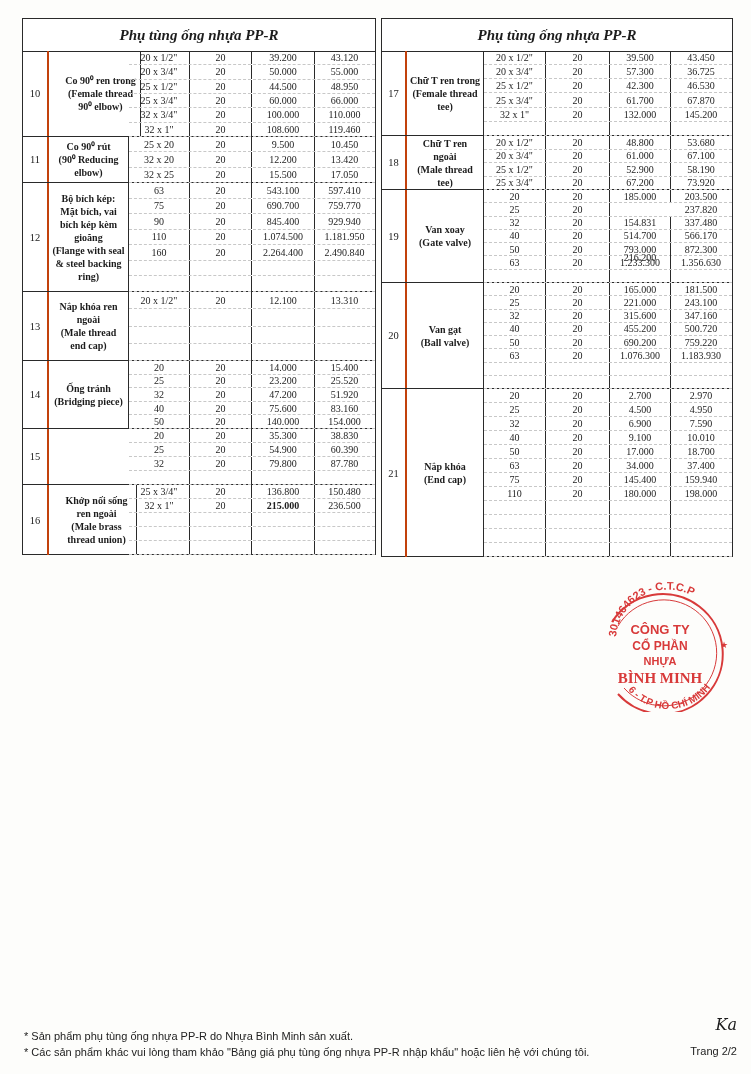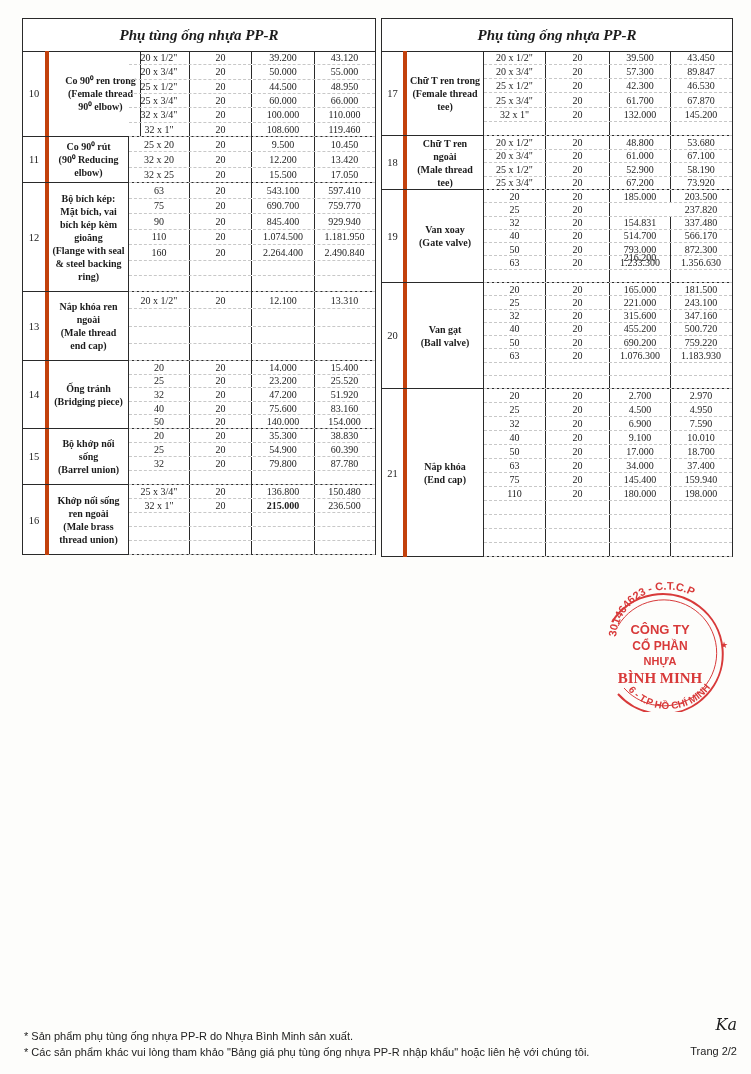--- a/index.html
+++ b/index.html
@@ -5,21 +5,21 @@
   html, body { margin:0; padding:0; }
   body { width:751px; height:1074px; background:#fdfdfb; position:relative; overflow:hidden;
          font-family:"Liberation Serif", serif; color:#1c1c1c; }
   .tbl { position:absolute; border:1.5px solid #2a2a2a; background:#fff; box-sizing:border-box; }
   .tbl-header { position:absolute; left:0; right:0; top:0; height:32px; border-bottom:1.5px solid #2a2a2a;
                 display:flex; align-items:center; justify-content:center;
                 font-weight:bold; font-style:italic; font-size:15px; }
   .group { position:absolute; left:0; right:0; border-bottom:1.5px solid #2a2a2a; box-sizing:border-box; }
   .group:last-child { border-bottom:none; }
   .cell-no { position:absolute; top:0; bottom:0; left:0; display:flex; align-items:center; justify-content:center;
-             font-size:10.5px; border-right:4px solid #c2410c; box-sizing:border-box; }
+             font-size:10.5px; border-right:2px solid #c2410c; box-sizing:border-box; }
   .cell-name { position:absolute; top:0; bottom:0; display:flex; align-items:center; justify-content:center;
                text-align:center; font-weight:bold; font-size:10px; line-height:13px;
                border-right:1.5px solid #2a2a2a; box-sizing:border-box; white-space:pre-line; padding:0 1px; }
   .rows { position:absolute; top:0; bottom:0; right:0; }
   .row { display:flex; height:12px; border-bottom:1px dashed #c8c8c8; box-sizing:border-box; }
   .row span { display:flex; align-items:center; justify-content:center; font-size:10px; box-sizing:border-box;
               border-right:1.5px solid #2a2a2a; height:100%; }
   .row span:last-child { border-right:none; }
   .footer { position:absolute; left:24px; font-size:11px; font-family:"Liberation Sans", sans-serif; color:#222; }
   .page { position:absolute; right:14px; top:1045px; font-size:11px; font-family:"Liberation Sans", sans-serif; }
@@ -220,23 +220,20 @@
         <div class="row" style="height: 13.6px;">
           <span style="width: 61px;">50</span>
           <span style="width: 62px;">20</span>
           <span style="width: 63px;">140.000</span>
           <span style="width: 59px;">154.000</span>
         </div>
       </div>
     </div>
     <div class="group" style="top: 410px; height: 56px;">
       <div class="cell-no" style="width: 26px;">15</div>
-      <div class="cell-name" style="left: 26px; width: 80px;">Bộ khớp nối
-sống
-(Barrel union)</div>
       <div class="rows" style="left: 106px;">
         <div class="row" style="height: 14px;">
           <span style="width: 61px;">20</span>
           <span style="width: 62px;">20</span>
           <span style="width: 63px;">35.300</span>
           <span style="width: 59px;">38.830</span>
         </div>
         <div class="row" style="height: 14px;">
           <span style="width: 61px;">25</span>
           <span style="width: 62px;">20</span>
@@ -252,21 +249,21 @@
         <div class="row" style="height: 14px;">
           <span style="width: 61px;"></span>
           <span style="width: 62px;"></span>
           <span style="width: 63px;"></span>
           <span style="width: 59px;"></span>
         </div>
       </div>
     </div>
     <div class="group" style="top: 466px; height: 70px; border-bottom: none;">
       <div class="cell-no" style="width: 26px;">16</div>
-      <div class="cell-name" style="left: 26px; width: 80px;">Khớp nối sống
+      <div class="cell-name" style="left: 34px; width: 80px;">Khớp nối sống
 ren ngoài
 (Male brass
 thread union)</div>
       <div class="rows" style="left: 106px;">
         <div class="row" style="height: 14px;">
           <span style="width: 61px;">25 x 3/4"</span>
           <span style="width: 62px;">20</span>
           <span style="width: 63px;">136.800</span>
           <span style="width: 59px;">150.480</span>
         </div>
@@ -309,21 +306,21 @@
         <div class="row" style="height: 14.1667px;">
           <span style="width: 62px;">20 x 1/2"</span>
           <span style="width: 64px;">20</span>
           <span style="width: 61px;">39.500</span>
           <span style="width: 60px;">43.450</span>
         </div>
         <div class="row" style="height: 14.1667px;">
           <span style="width: 62px;">20 x 3/4"</span>
           <span style="width: 64px;">20</span>
           <span style="width: 61px;">57.300</span>
-          <span style="width: 60px;">89.847</span>
+          <span style="width: 60px;">36.725</span>
         </div>
         <div class="row" style="height: 14.1667px;">
           <span style="width: 62px;">25 x 1/2"</span>
           <span style="width: 64px;">20</span>
           <span style="width: 61px;">42.300</span>
           <span style="width: 60px;">46.530</span>
         </div>
         <div class="row" style="height: 14.1667px;">
           <span style="width: 62px;">25 x 3/4"</span>
           <span style="width: 64px;">20</span>

